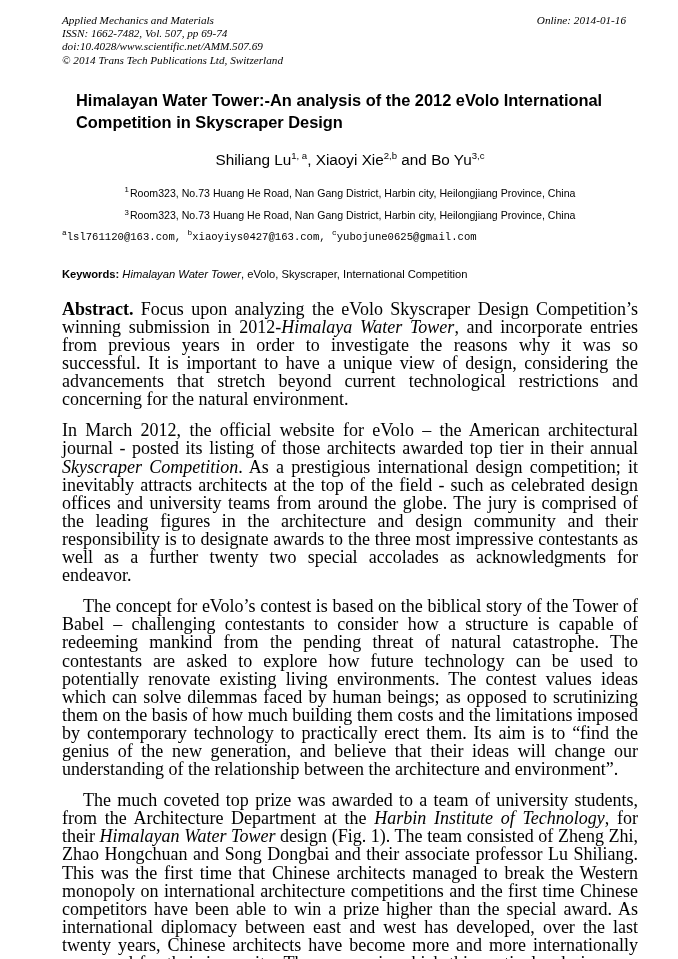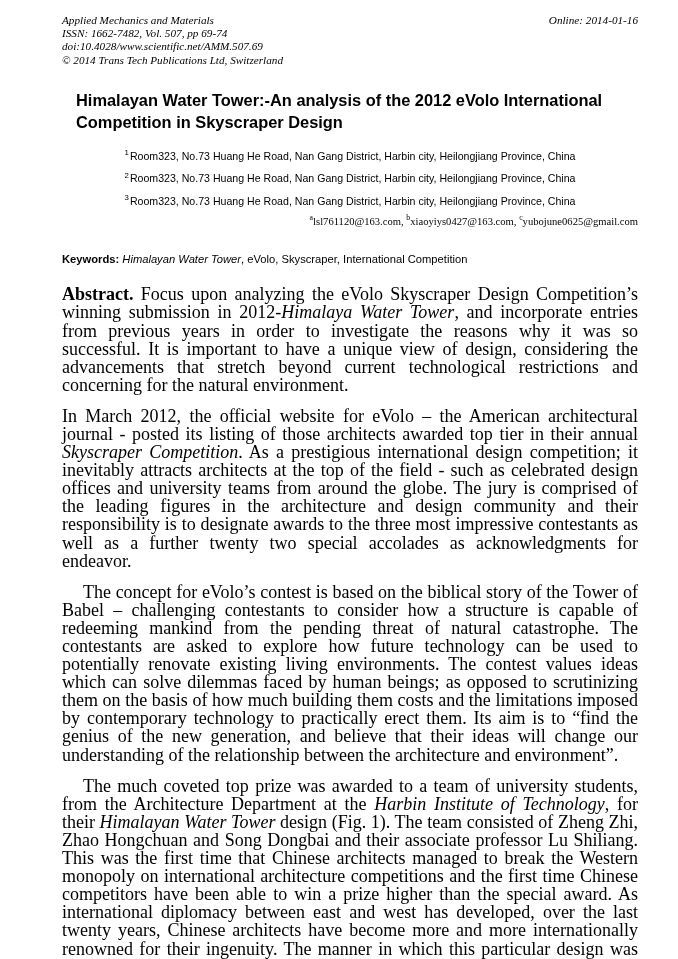--- a/index.html
+++ b/index.html
@@ -32,21 +32,21 @@
     font-size: 11.2px;
     line-height: 13.2px;
     color: #000;
   }
   .journal-header .hdr-line {
     white-space: nowrap;
   }
   .journal-header .online-date {
     position: absolute;
     top: 0;
-    right: 0;
+    right: 12px;
     font-style: italic;
     font-size: 11.2px;
     white-space: nowrap;
   }
 
   
   .title {
     margin-top: 22px;
     font-family: "Liberation Sans", sans-serif;
     font-weight: bold;
@@ -79,24 +79,24 @@
     text-align: center;
   }
   .affiliations .aff-line sup {
     font-size: 7.8px;
     vertical-align: super;
     line-height: 0;
     margin-right: 1px;
   }
   .emails {
     margin-top: 2px;
-    font-family: Liberation Serif, serif;
+    font-family: Liberation Mono, monospace;
     font-size: 10.6px;
     line-height: 16px;
-    text-align: right;
+    text-align: left;
   }
   .emails sup {
     font-size: 7.8px;
     vertical-align: super;
     line-height: 0;
   }
 
   
   .keywords {
     margin-top: 22px;
@@ -144,24 +144,26 @@
   <div class="journal-header">
     <div class="hdr-line">Applied Mechanics and Materials</div>
     <div class="hdr-line">ISSN: 1662-7482, Vol. 507, pp 69-74</div>
     <div class="hdr-line">doi:10.4028/www.scientific.net/AMM.507.69</div>
     <div class="hdr-line">© 2014 Trans Tech Publications Ltd, Switzerland</div>
     <div class="online-date">Online: 2014-01-16</div>
   </div>
 
   <div class="title">Himalayan Water Tower:-An analysis of the 2012 eVolo International Competition in Skyscraper Design</div>
 
+  <div class="authors">
+    <span>Shiliang Lu</span><sup>1, a</sup><span>, </span><span>Xiaoyi Xie</span><sup>2,b</sup><span> and </span><span>Bo Yu</span><sup>3,c</sup>
+  </div>
 
   <div class="affiliations">
     <div class="aff-line"><sup>1</sup><span>Room323, No.73 Huang He Road, Nan Gang District, Harbin city, Heilongjiang Province, China</span></div>
-    <div class="aff-line"><sup>2</sup><span>Room323, No.73 Huang He Road, Nan Gang District, Harbin city, Heilongjiang Province, China</span></div>
     <div class="aff-line"><sup>3</sup><span>Room323, No.73 Huang He Road, Nan Gang District, Harbin city, Heilongjiang Province, China</span></div>
   </div>
 
   <div class="emails">
     <sup>a</sup><span>lsl761120@163.com, </span><sup>b</sup><span>xiaoyiys0427@163.com, </span><sup>c</sup><span>yubojune0625@gmail.com</span>
   </div>
 
   <div class="keywords">
     <span class="kw-label">Keywords:</span><span class="kw-italic"> Himalayan Water Tower</span><span>, eVolo, Skyscraper, International Competition</span>
   </div>

